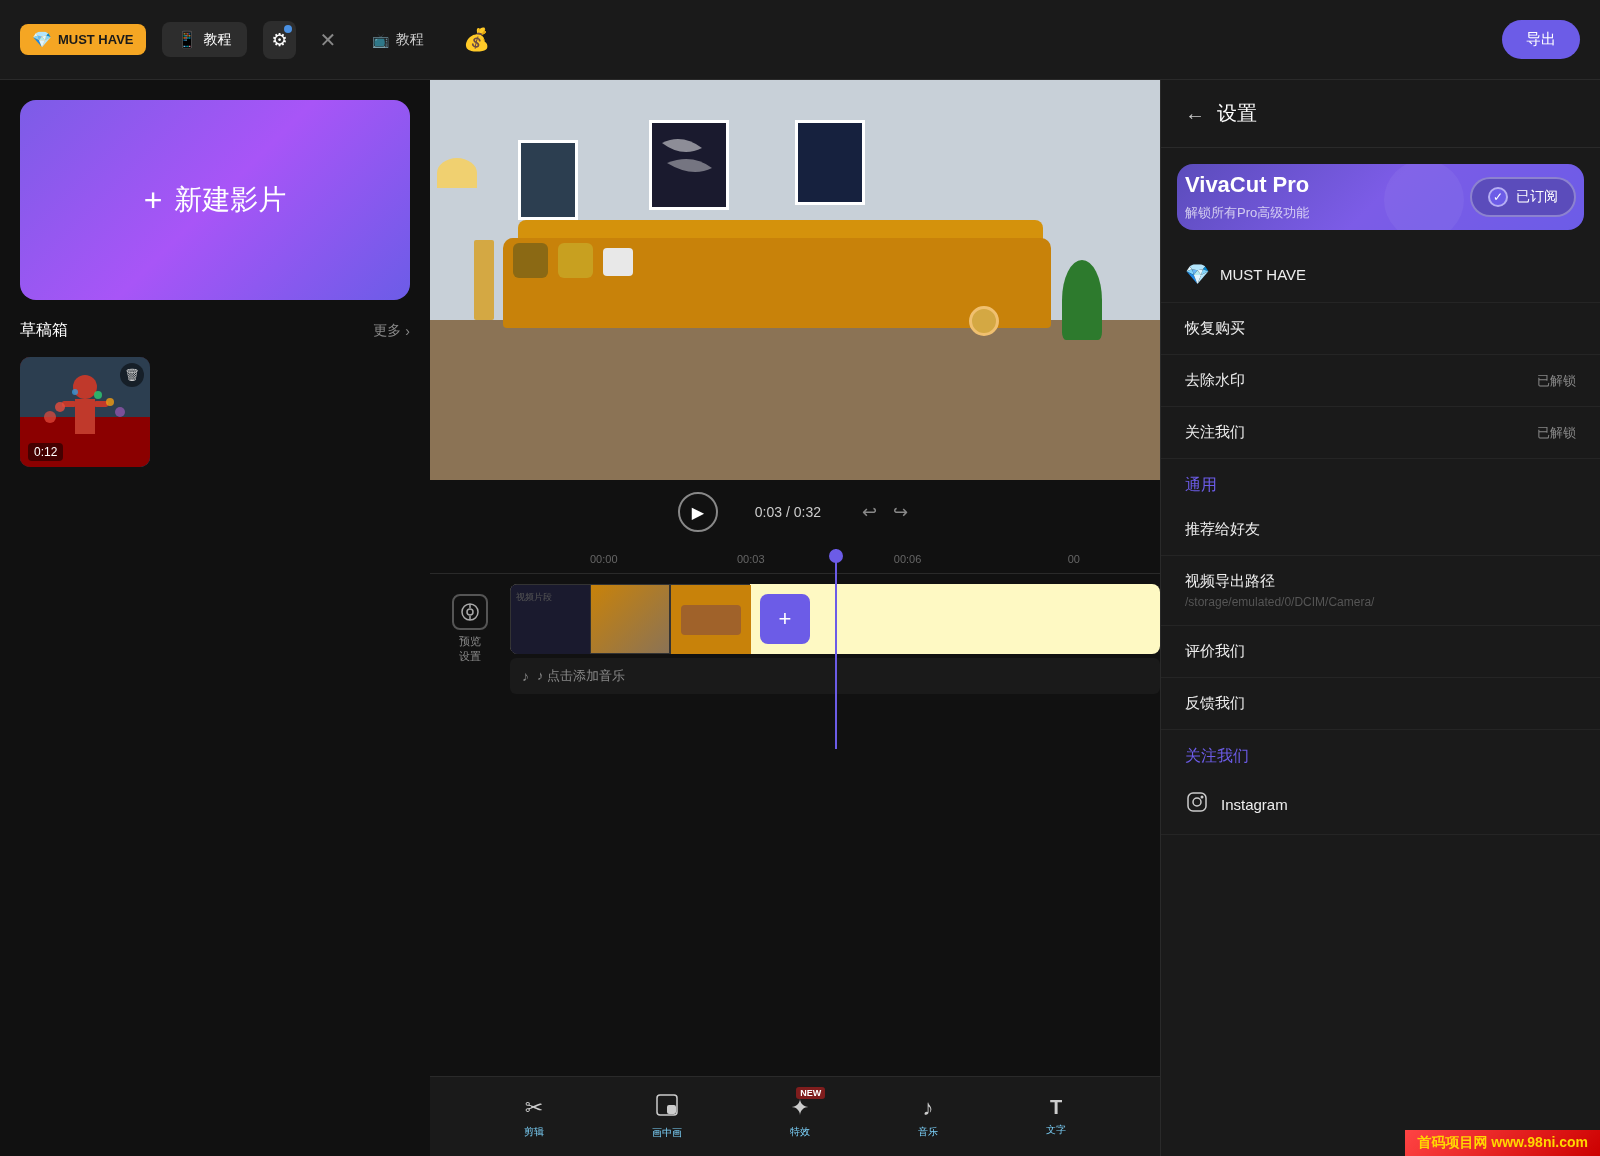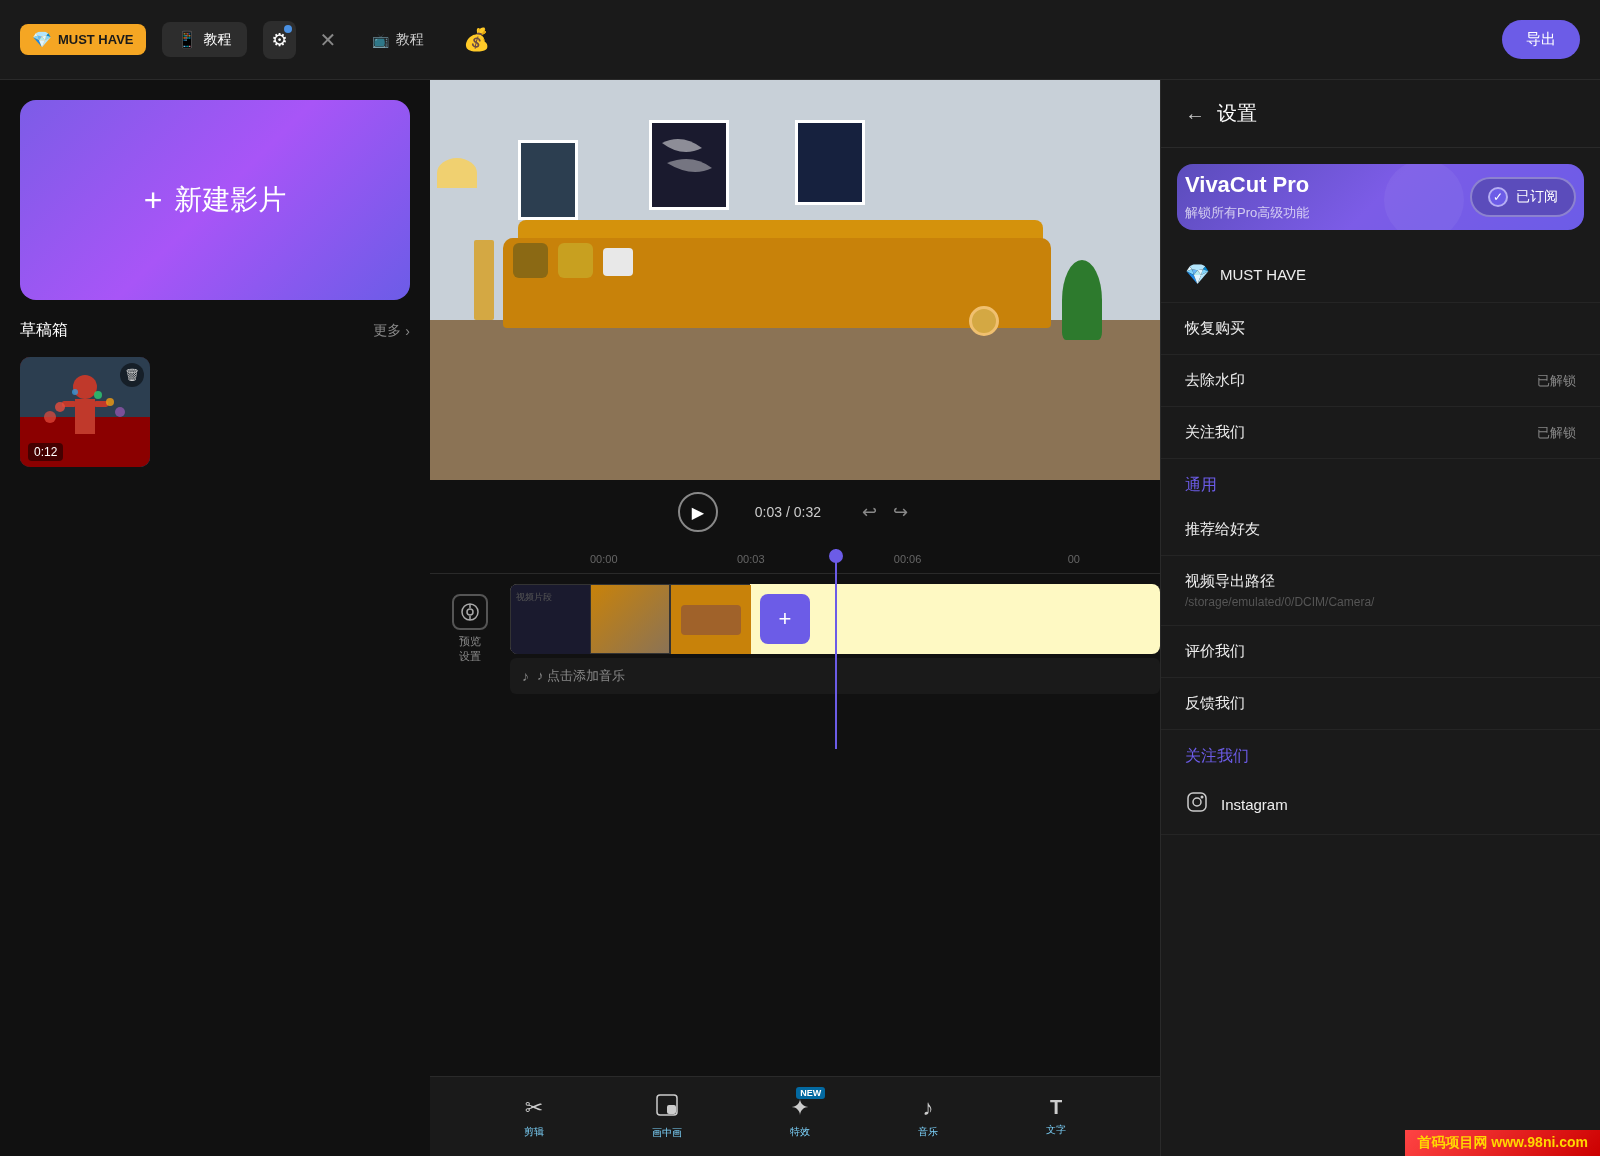--- a/index.html
+++ b/index.html
@@ -494,21 +494,21 @@
       position: relative;
     }
     .tool-label {
       font-size: 10px;
       color: #7dd3fc;
     }
     .new-badge {
       position: absolute;
       top: -8px;
       right: -16px;
-      background: #0369a1;
+      background: #7f1d1d;
       color: white;
       font-size: 9px;
       padding: 1px 4px;
       border-radius: 3px;
       font-weight: bold;
     }
 
     
     .right-panel {
       width: 440px;

